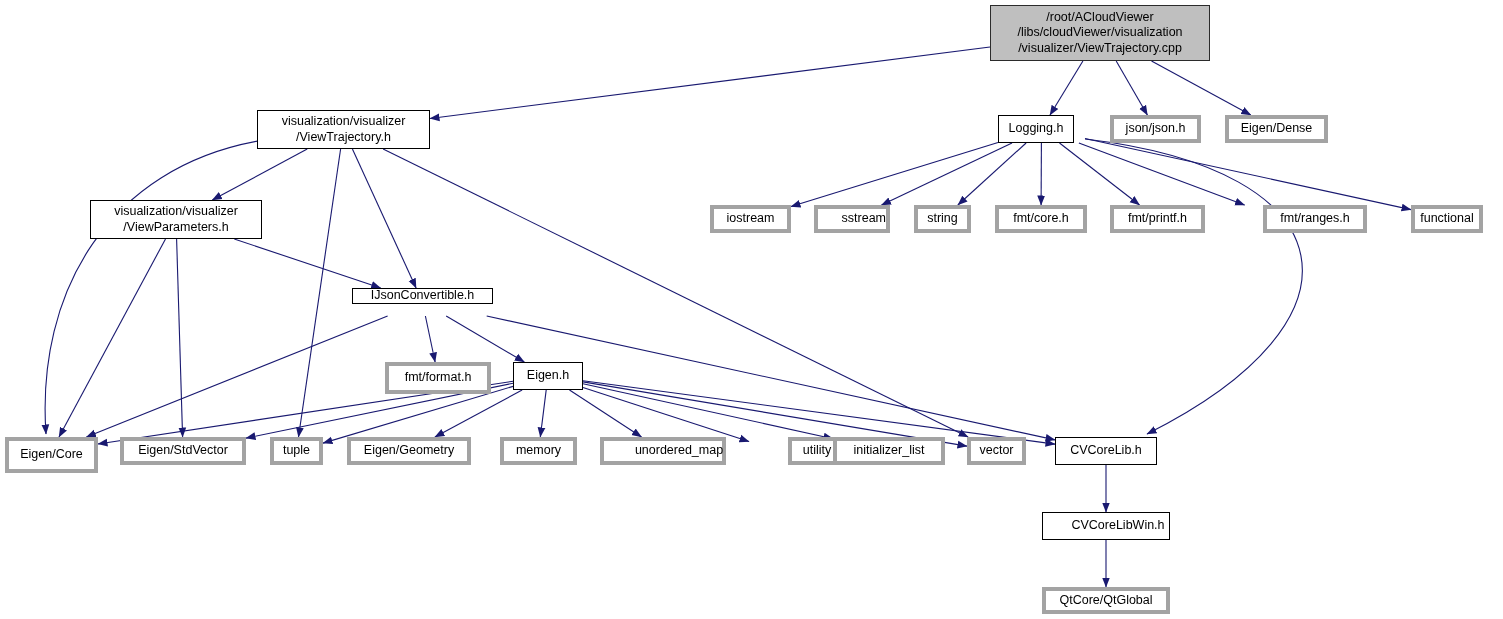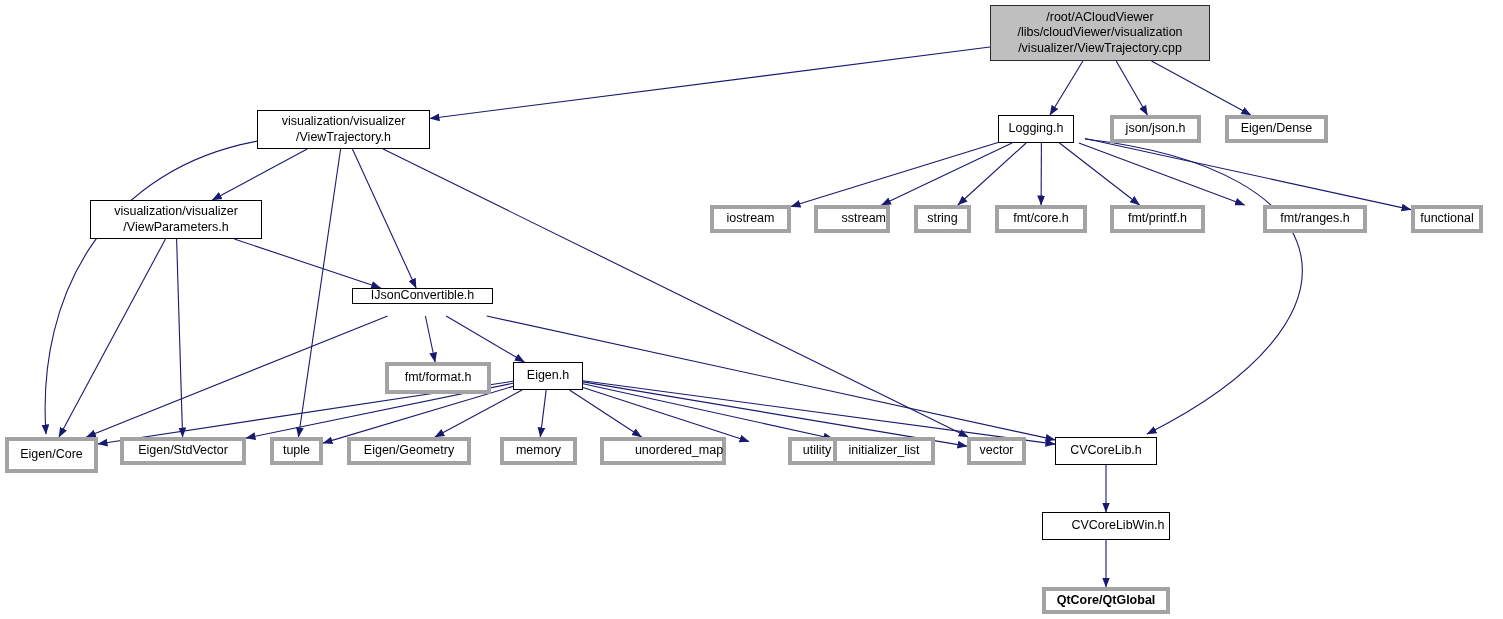--- a/index.html
+++ b/index.html
@@ -147,29 +147,29 @@
       </div>
       <div class="node leaf" style="left: 500px; top: 437px; width: 77px; height: 28px;">
         <div>memory</div>
       </div>
       <div class="node leaf" style="left: 600px; top: 437px; width: 126px; height: 28px; padding-left: 32px;">
         <div>unordered_map</div>
       </div>
       <div class="node leaf" style="left: 749px; top: 437px; width: 58px; height: 28px; margin-left: 39px;">
         <div>utility</div>
       </div>
-      <div class="node leaf" style="left: 833px; top: 437px; width: 102px; height: 28px;">
+      <div class="node leaf" style="left: 833px; top: 437px; width: 112px; height: 28px;">
         <div>initializer_list</div>
       </div>
       <div class="node leaf" style="left: 967px; top: 437px; width: 59px; height: 28px;">
         <div>vector</div>
       </div>
       <div class="node doc" style="left: 1055px; top: 437px; width: 102px; height: 28px;">
         <div>CVCoreLib.h</div>
       </div>
       <div class="node doc" style="left: 1042px; top: 512px; width: 128px; height: 28px; padding-left: 24px;">
         <div>CVCoreLibWin.h</div>
       </div>
-      <div class="node leaf" style="left: 1042px; top: 587px; width: 128px; height: 27px; font-weight: bold;">
+      <div class="node leaf" style="left: 1042px; top: 587px; width: 128px; height: 27px;">
         <div>QtCore/QtGlobal</div>
       </div>
     </div>
 </div>
 
 </body></html>

